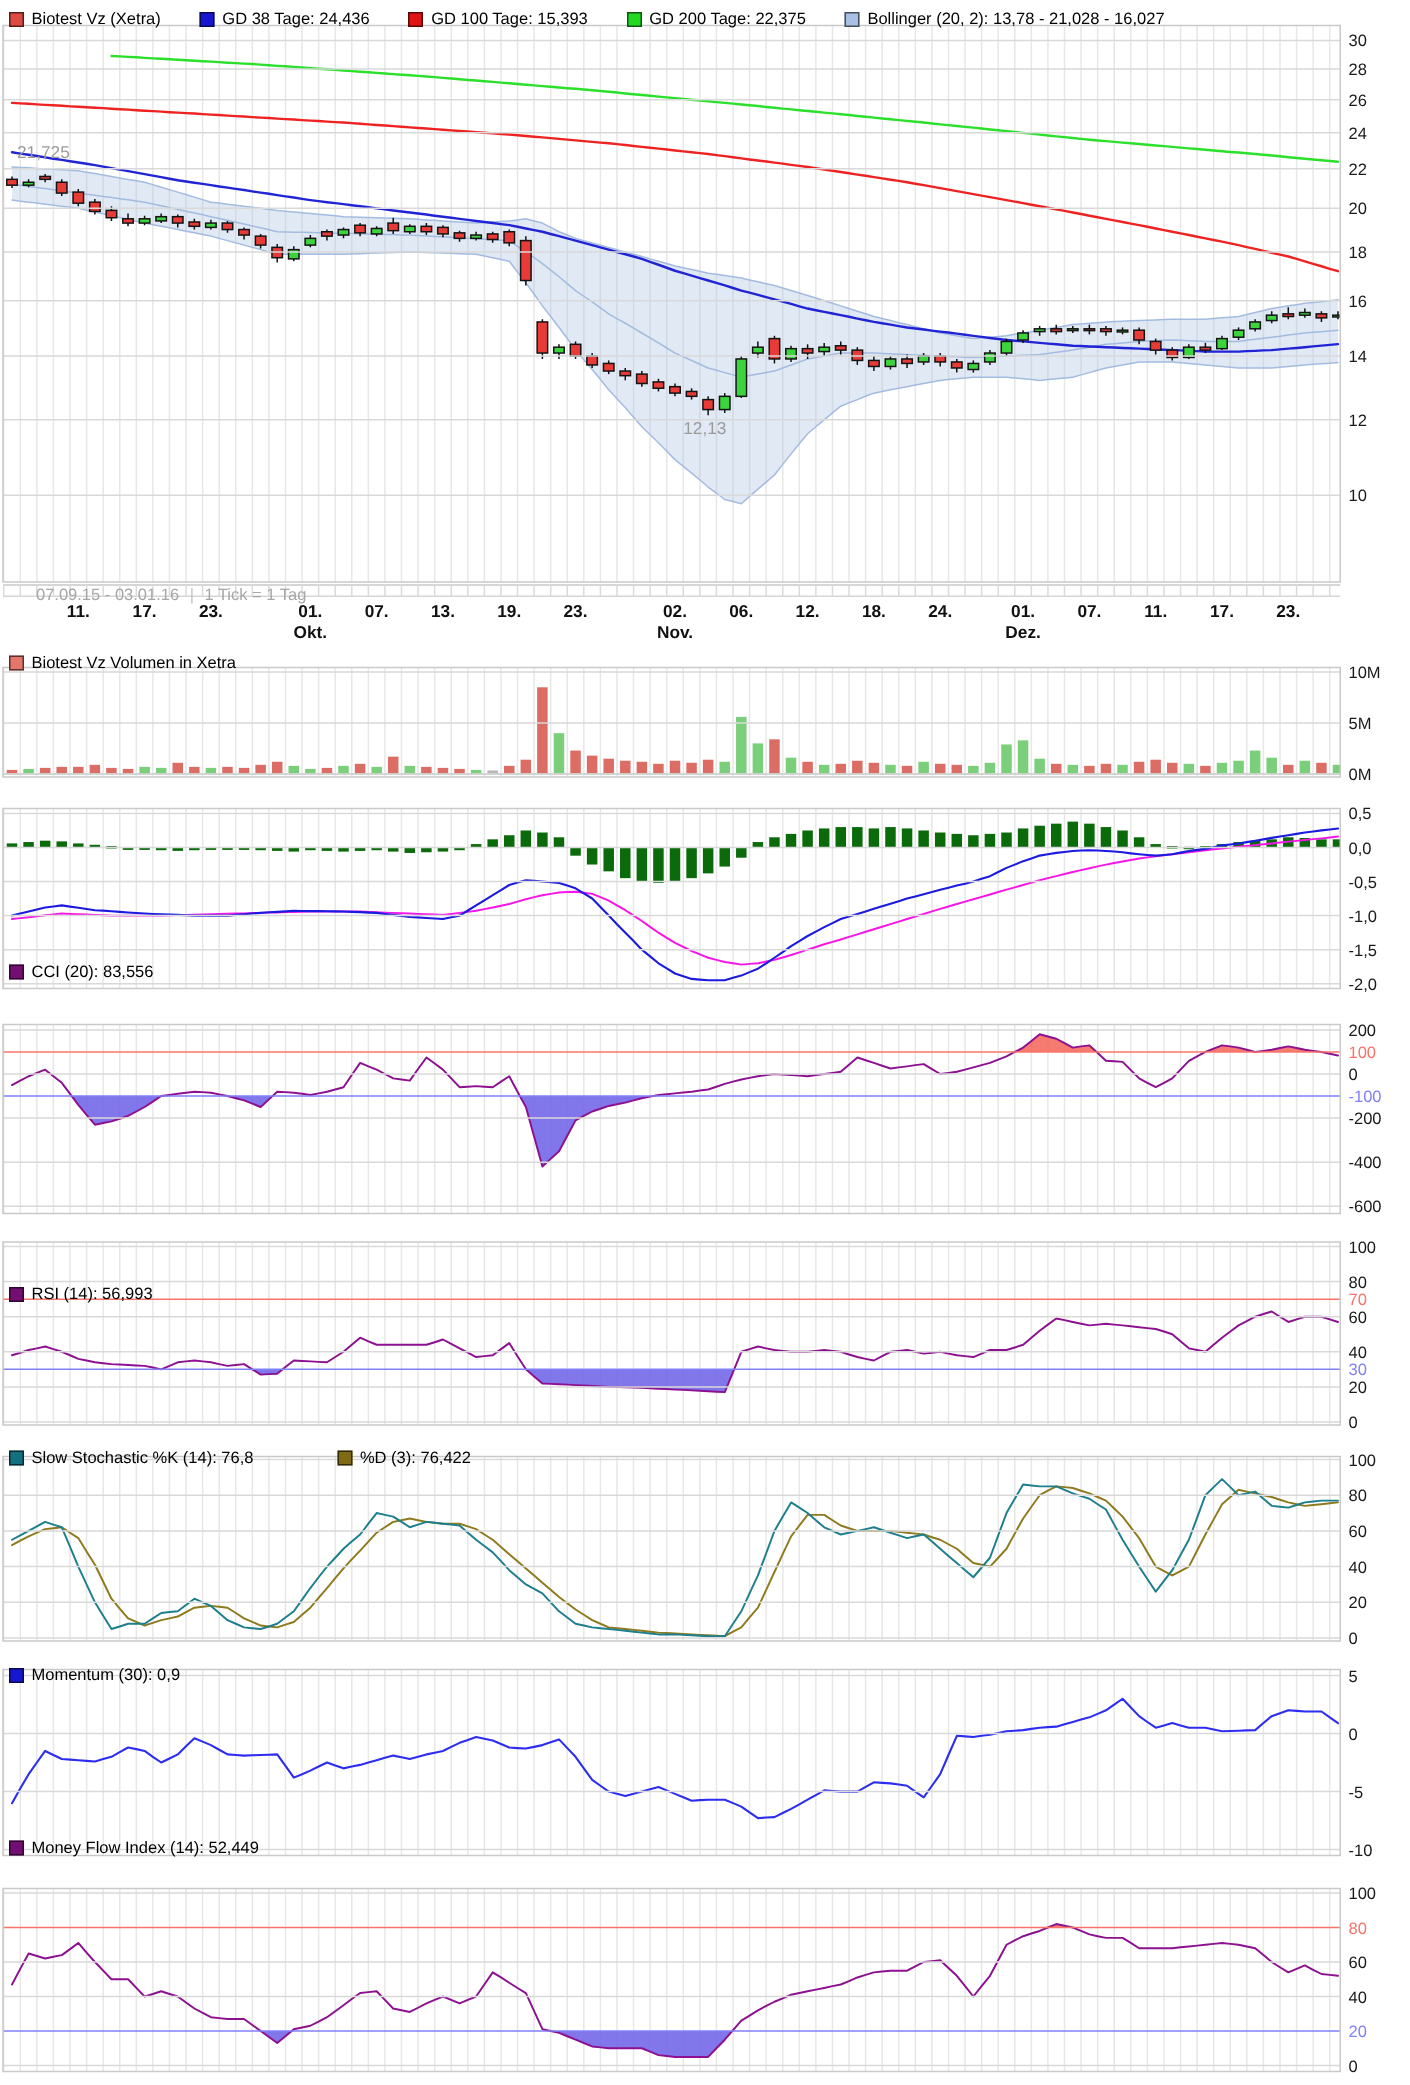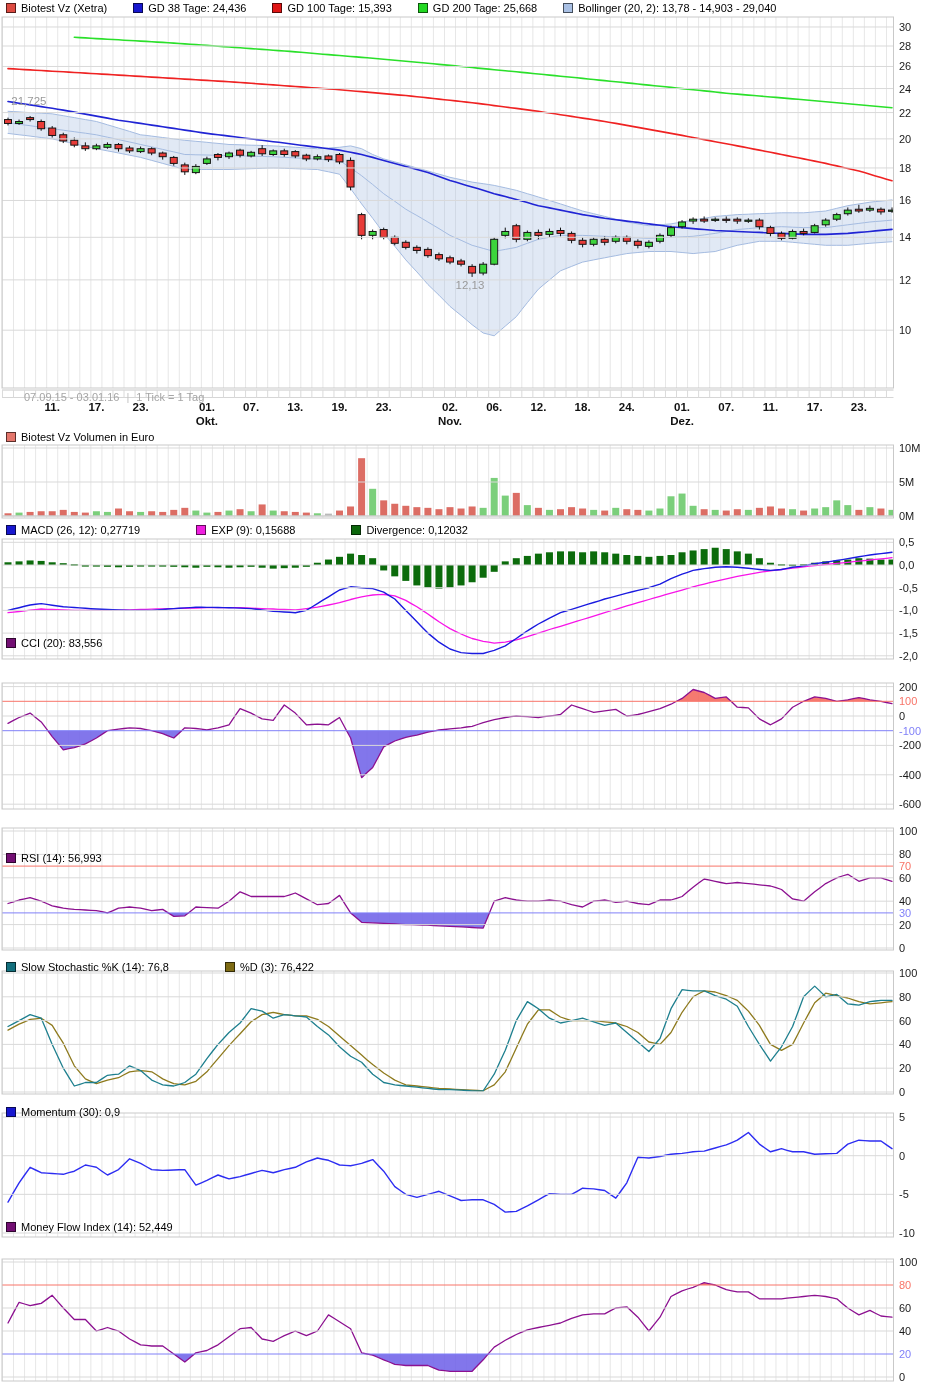--- a/index.html
+++ b/index.html
@@ -1,20 +1,20 @@
 <!DOCTYPE html>
 <html><head>
 <meta charset="utf-8">
 <style>
   html,body{margin:0;padding:0;background:#fff;}
   .chart-root{position:relative;width:940px;height:1390px;background:#fff;
     font-family:"Liberation Sans",sans-serif;overflow:hidden;}
   svg{position:absolute;left:0;top:0;}
   svg text{font-family:"Liberation Sans",sans-serif;}
-  .legend{position:absolute;left:6px;display:flex;align-items:center;height:14px;
+  .legend{position:absolute;left:6px;display:flex;align-items:center;height:24px;
     font-size:11px;color:#000;white-space:nowrap;z-index:3;}
   .legend .item{display:flex;align-items:center;margin-right:26px;}
   .legend.wide .item{margin-right:56px;}
   .sq{display:inline-block;width:8px;height:8px;margin-right:5px;
     border:1px solid rgba(0,0,0,0.6);box-sizing:content-box;}
   .axis-info{position:absolute;left:24px;top:391px;font-size:11px;color:#a6a6a6;z-index:3;}
   .axis-info .sep{display:inline-block;margin:0 7px;color:#c4c4c4;}
 </style>
 </head>
 <body>
@@ -1289,45 +1289,31 @@
       <span class="item">
         <span class="sq" style="background: rgb(23, 23, 207);"></span>
         <span>GD 38 Tage: 24,436</span>
       </span>
       <span class="item">
         <span class="sq" style="background: rgb(224, 22, 22);"></span>
         <span>GD 100 Tage: 15,393</span>
       </span>
       <span class="item">
         <span class="sq" style="background: rgb(34, 216, 34);"></span>
-        <span>GD 200 Tage: 25,668</span>
+        <span>GD 200 Tage: 22,375</span>
       </span>
       <span class="item">
         <span class="sq" style="background: rgb(169, 192, 228);"></span>
-        <span>Bollinger (20, 2): 13,78 - 14,903 - 29,040</span>
+        <span>Bollinger (20, 2): 13,78 - 21,028 - 16,027</span>
       </span>
     </div>
   <div class="legend" id="lg-volume" style="top:430px">
       <span class="item">
         <span class="sq" style="background: rgb(228, 118, 108);"></span>
-        <span>Biotest Vz Volumen in Euro</span>
-      </span>
-    </div>
-  <div class="legend wide" id="lg-macd" style="top:523px">
-      <span class="item">
-        <span class="sq" style="background: rgb(23, 23, 207);"></span>
-        <span>MACD (26, 12): 0,27719</span>
-      </span>
-      <span class="item">
-        <span class="sq" style="background: rgb(239, 31, 223);"></span>
-        <span>EXP (9): 0,15688</span>
-      </span>
-      <span class="item">
-        <span class="sq" style="background: rgb(12, 103, 12);"></span>
-        <span>Divergence: 0,12032</span>
+        <span>Biotest Vz Volumen in Xetra</span>
       </span>
     </div>
   <div class="legend" id="lg-cci" style="top:636px">
       <span class="item">
         <span class="sq" style="background: rgb(115, 15, 115);"></span>
         <span>CCI (20): 83,556</span>
       </span>
     </div>
   <div class="legend" id="lg-rsi" style="top:851px">
       <span class="item">

